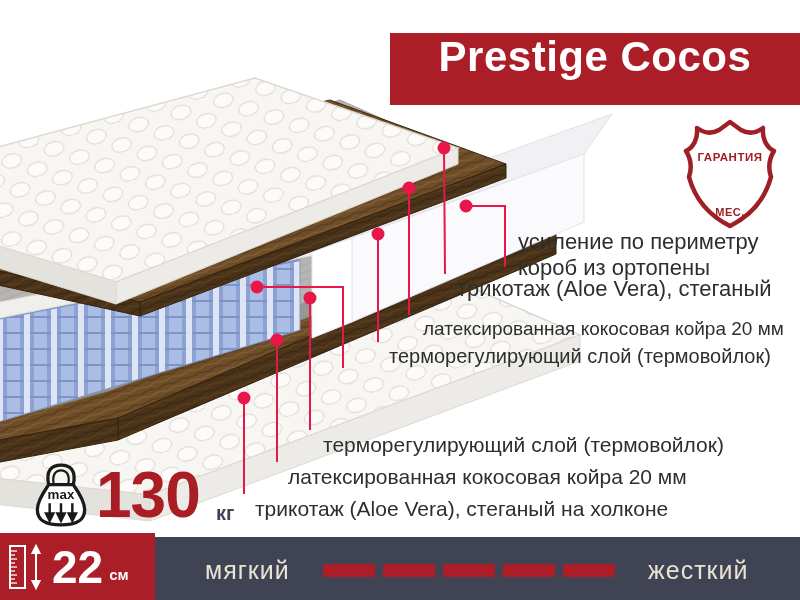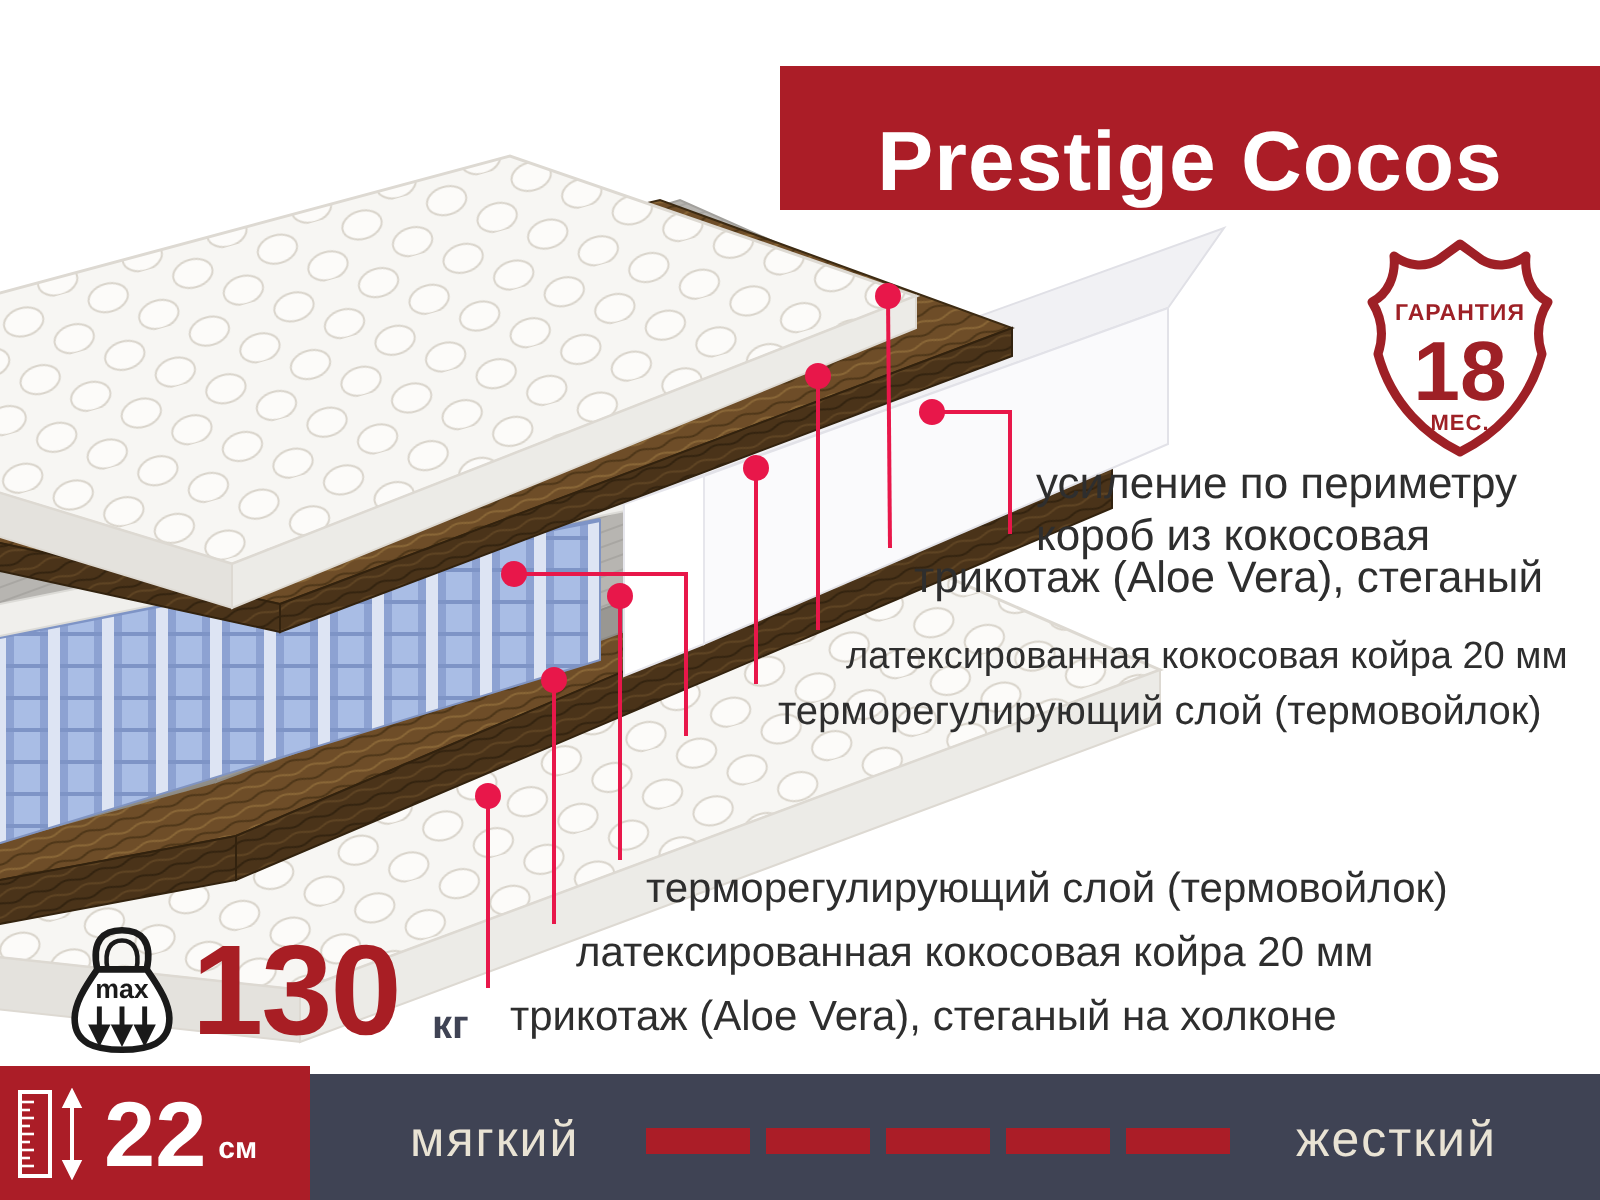--- a/index.html
+++ b/index.html
@@ -6,21 +6,21 @@
   body{
     width:800px;height:600px;position:relative;overflow:hidden;
     background:#ffffff;
     font-family:"Liberation Sans", sans-serif;
     -webkit-font-smoothing:antialiased;
   }
   
   .banner{
     position:absolute;left:390px;top:33px;right:0;height:72px;
     background:var(--banner-red,#ab1d27);
-    display:flex;align-items:flex-end;justify-content:center;
+    display:flex;align-items:flex-start;justify-content:center;
     z-index:6;
   }
   .banner span{
     color:#ffffff;font-size:42px;font-weight:bold;letter-spacing:.5px;
   }
   
   .badge{
     position:absolute;left:676px;top:118px;width:108px;height:112px;z-index:6;
   }
   .badge svg{position:absolute;left:0;top:0;}
@@ -165,21 +165,21 @@
     <circle cx="310" cy="298" r="6.5" fill="#e8174a"></circle>
     <polyline points="277,340 277,462" fill="none" stroke="#e8174a" stroke-width="2"></polyline>
     <circle cx="277" cy="340" r="6.5" fill="#e8174a"></circle>
     <polyline points="244,398 244,494" fill="none" stroke="#e8174a" stroke-width="2"></polyline>
     <circle cx="244" cy="398" r="6.5" fill="#e8174a"></circle>
   </svg>
 
 <div id="labels">
     <div class="layer-label" style="left: 518px; top: 229px; font-size: 22px; line-height: 26px;">
       <div>усиление по периметру</div>
-      <div>короб из кокосовая</div>
+      <div>короб из ортопены</div>
     </div>
     <div class="layer-label" style="left: 457px; top: 276px; font-size: 22px; line-height: 26px;">
       <div>трикотаж (Aloe Vera), стеганый</div>
     </div>
     <div class="layer-label" style="left: 423px; top: 317px; font-size: 19px; line-height: 23px;">
       <div>латексированная кокосовая койра 20 мм</div>
     </div>
     <div class="layer-label" style="left: 389px; top: 344px; font-size: 20px; line-height: 24px;">
       <div>терморегулирующий слой (термовойлок)</div>
     </div>
@@ -198,21 +198,20 @@
 
 <div class="banner">
   <span>Prestige Cocos</span>
 </div>
 
 <div class="badge">
   <svg width="108" height="112" viewBox="0 0 104 112">
     <path d="M52,4 L63,12 C70,16 78,15 85,10 C84,20 88,29 96,33 C91,41 90,50 93,59 C86,85 68,100 52,108 C36,100 18,85 11,59 C14,50 13,41 8,33 C16,29 20,20 19,10 C26,15 34,16 41,12 Z" fill="#ffffff" stroke="#9e2026" stroke-width="4.5" stroke-linejoin="round"></path>
   </svg>
   <span class="b-top">ГАРАНТИЯ</span>
-  <span class="b-val">18</span>
   <span class="b-bot">МЕС.</span>
 </div>
 
 <svg class="weight-icon" width="66" height="70" viewBox="0 0 64 68">
   <path d="M20,24 C17,10 23,5 32,5 C41,5 47,10 44,24" fill="none" stroke="#1a1a1a" stroke-width="3.2" stroke-linejoin="round"></path>
   <path d="M25,24 C23,14 27,10 32,10 C37,10 41,14 39,24" fill="none" stroke="#1a1a1a" stroke-width="2.2"></path>
   <path d="M20,24 C13,34 9,41 9,48 C9,60 19,63 32,63 C45,63 55,60 55,48 C55,41 51,34 44,24 Z" fill="#ffffff" stroke="#1a1a1a" stroke-width="3.2" stroke-linejoin="round"></path>
   <text x="32" y="38" text-anchor="middle" font-size="13" font-weight="bold" fill="#1a1a1a">max</text>
   <g stroke="#1a1a1a" stroke-width="2.4" fill="#1a1a1a">
     <line x1="21" y1="42" x2="21" y2="54"></line>

